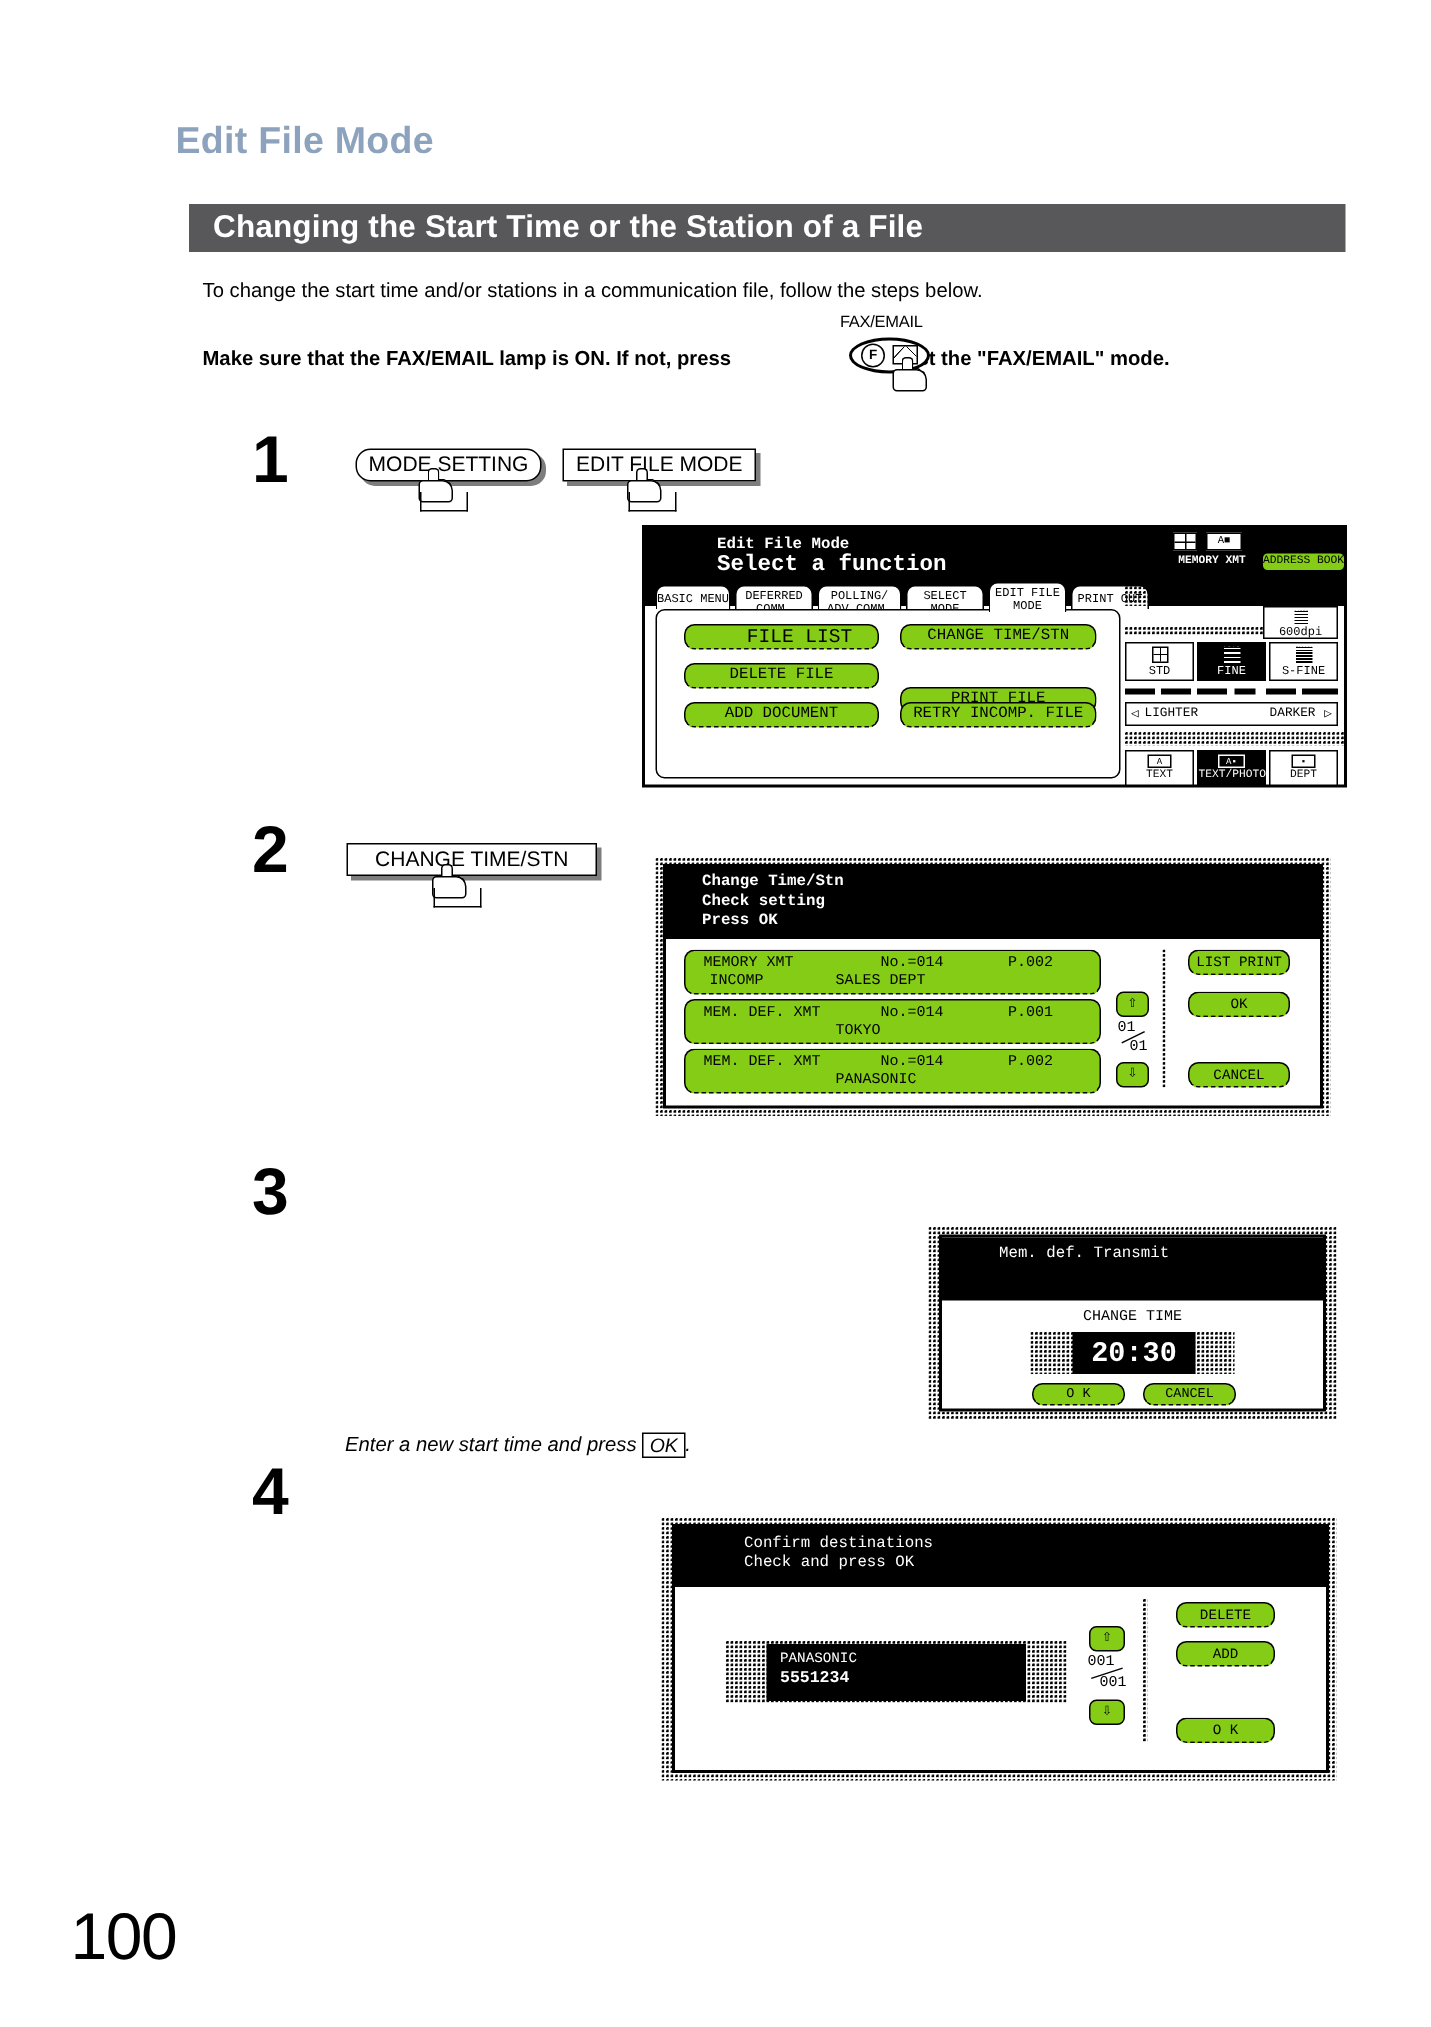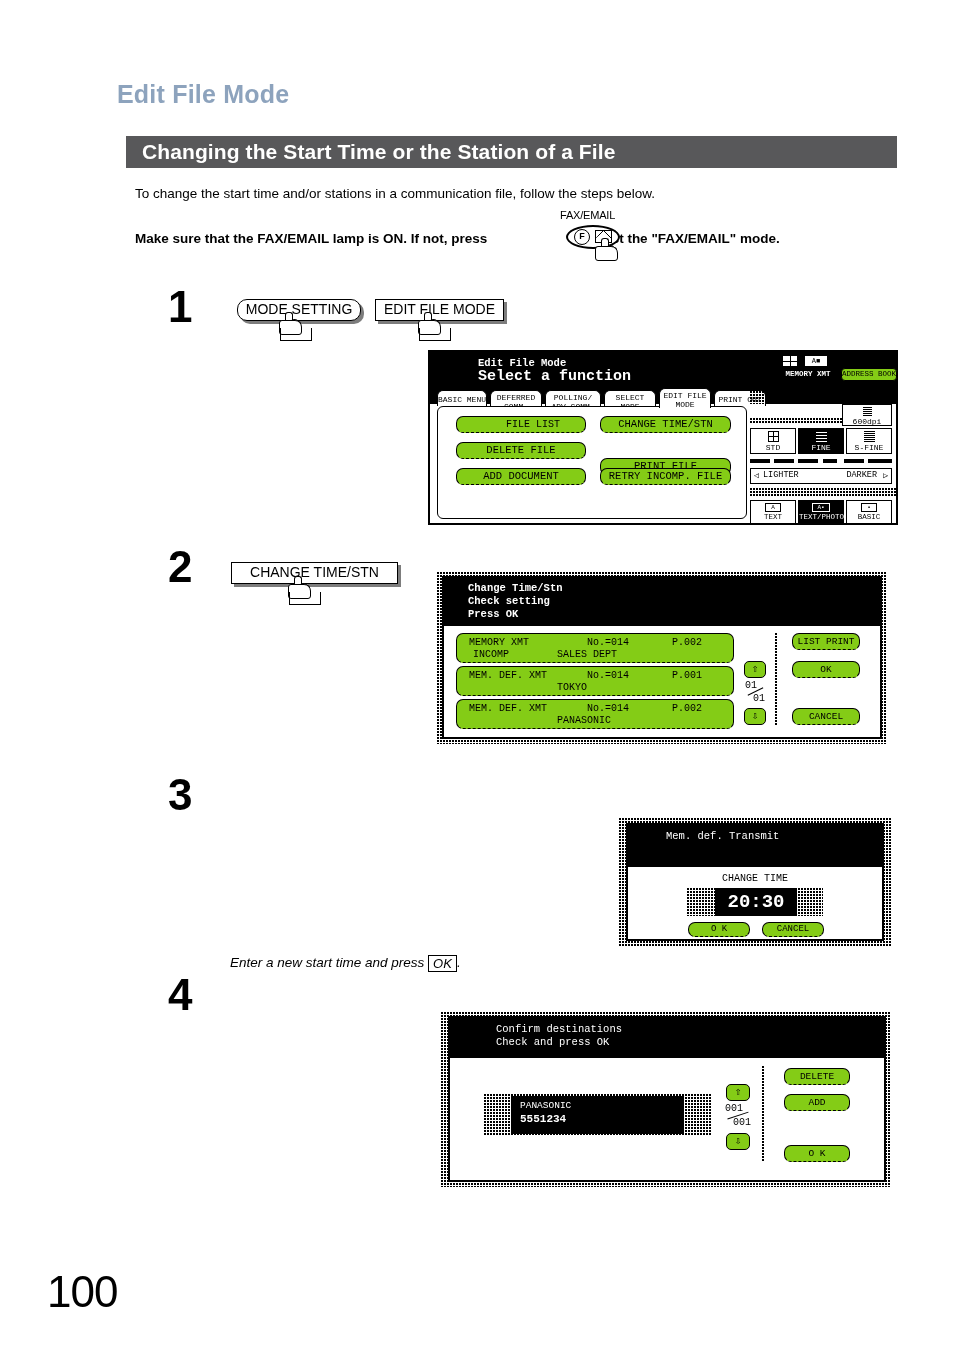--- a/index.html
+++ b/index.html
@@ -222,21 +222,21 @@
       <div class="tab sel" style="left:229px;top:36px;width:52px;height:20px;background:#fff;">
         <div>EDIT FILE</div>
         <div>MODE</div>
       </div>
       <div class="tab" style="left:284px;top:38px;width:52px;height:16px;padding-top:4px;">
         <div>PRINT OUT</div>
       </div>
 
       <div style="position:absolute;left:7px;top:54px;width:310px;height:113px;border:1.4px solid #000;border-radius:6px;background:#fff;box-sizing:border-box;"></div>
 
-      <div class="sbtn dash" style="left:26px;top:64px;width:130px;height:17px;font-size:10px;line-height:15px;padding-left:24px;">FILE LIST</div>
+      <div class="sbtn dash" style="left:26px;top:64px;width:130px;height:17px;font-size:13px;line-height:15px;padding-left:24px;">FILE LIST</div>
       <div class="sbtn dash" style="left:26px;top:90px;width:130px;height:17px;font-size:10.5px;line-height:15px;">DELETE FILE</div>
       <div class="sbtn dash" style="left:26px;top:116px;width:130px;height:17px;font-size:10.5px;line-height:15px;">ADD DOCUMENT</div>
 
       <div class="sbtn dash" style="left:170px;top:64px;width:131px;height:17px;font-size:10.5px;line-height:15px;">CHANGE TIME/STN</div>
       <div class="sbtn dash" style="left:170px;top:106px;width:131px;height:17px;font-size:10.5px;line-height:15px;">PRINT FILE</div>
       <div class="sbtn dash" style="left:170px;top:116px;width:131px;height:17px;font-size:10.5px;line-height:15px;">RETRY INCOMP. FILE</div>
 
       <div class="halftone" style="left:320px;top:30px;width:146px;height:22px;"></div>
       <div class="lcd-dots" style="left:320px;top:66px;width:120px;height:6px;"></div>
 
@@ -286,21 +286,21 @@
       <div class="flat" style="left:320px;top:148px;width:46px;height:24px;border-width:1.4px;font-size:7.5px;line-height:9px;padding-top:2px;">
         <div style="width:16px;height:9px;margin:0 auto 1px;border:1px solid #000;box-sizing:border-box;font-size:6px;line-height:7px;">A</div>
         <span>TEXT</span>
       </div>
       <div class="flat inv" style="left:368px;top:148px;width:46px;height:24px;border-width:1.4px;font-size:7.5px;line-height:9px;padding-top:2px;">
         <div style="width:18px;height:9px;margin:0 auto 1px;border:1px solid #fff;box-sizing:border-box;font-size:6px;line-height:7px;">A▪</div>
         <span>TEXT/PHOTO</span>
       </div>
       <div class="flat" style="left:416px;top:148px;width:46px;height:24px;border-width:1.4px;font-size:7.5px;line-height:9px;padding-top:2px;">
         <div style="width:16px;height:9px;margin:0 auto 1px;border:1px solid #000;box-sizing:border-box;font-size:6px;line-height:7px;">▪</div>
-        <span>BASIC</span>
+        <span>DEPT</span>
       </div>
 
     </div>
   </div>
 
   <div class="stepnum" style="left:168px;top:545px;">2</div>
 
   <div class="keycap" style="left:231px;top:562px;width:167px;">CHANGE TIME/STN</div>
   <div class="hand" style="left:288px;top:576px;">
     <div class="finger"></div>

